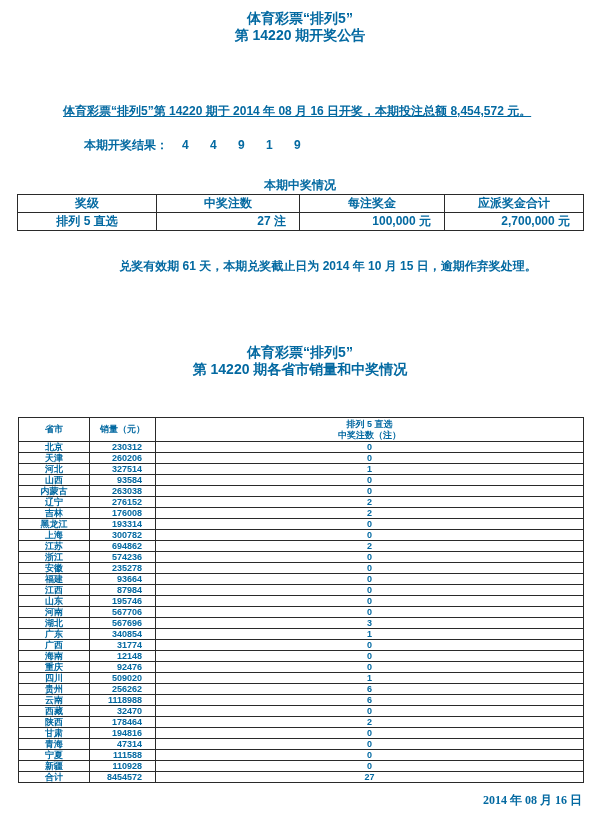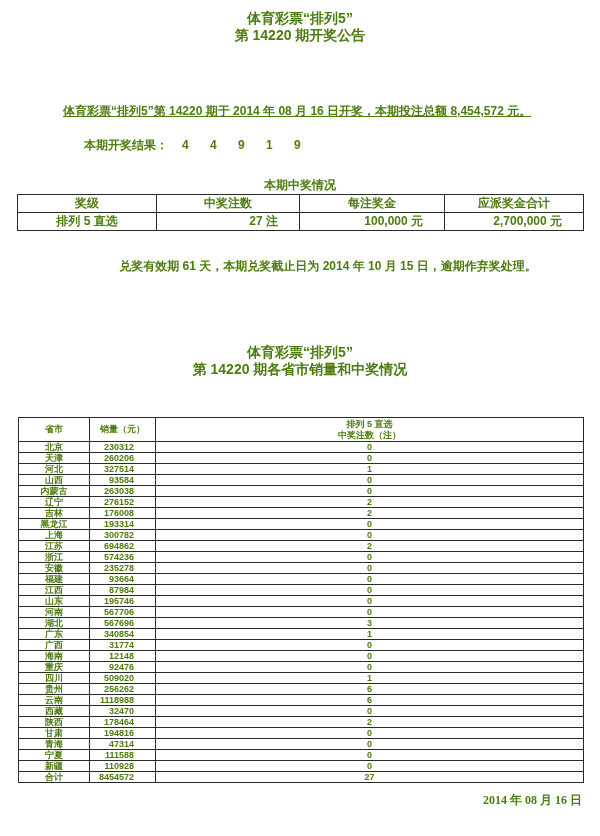--- a/index.html
+++ b/index.html
@@ -1,19 +1,19 @@
 <!DOCTYPE html>
 <html><head>
 <meta charset="utf-8">
 <style>
   html,body{margin:0;padding:0;background:#fff;}
   .page{
     position:relative;width:600px;height:836px;background:#ffffff;
     font-family:"Liberation Sans","DejaVu Sans",sans-serif;
-    font-weight:bold;color:#4d7c0f;overflow:hidden;
+    font-weight:bold;color:#0369a1;overflow:hidden;
   }
   .title-block{position:absolute;left:0;width:600px;text-align:center;
     font-size:14px;line-height:17px;}
   .tb1{top:10px;}
   .tb2{top:344px;}
   .intro{position:absolute;left:63px;top:104px;width:525px;
     font-size:12px;line-height:15px;text-decoration:underline;}
   .result-line{position:absolute;left:84px;top:137px;font-size:12px;}
   .result-nums{margin-left:14px;letter-spacing:9px;}
   .caption{position:absolute;left:0;top:177px;width:600px;text-align:center;
@@ -24,21 +24,21 @@
     font-size:12px;}
   .prize-table th{height:16px;text-align:center;font-weight:bold;}
   .prize-table td{height:16px;}
   .prov-table{position:absolute;left:18px;top:417px;width:565px;
     font-size:9px;}
   .prov-table th{font-weight:bold;text-align:center;height:11px;line-height:11px;}
   .prov-table .hdr th{height:23px;}
   .hdr-two-line div{line-height:11px;}
   .prov-table td{height:10px;line-height:10px;}
   .c-center{text-align:center;}
-  .c-right{text-align:right;padding-right:21px;}
+  .c-right{text-align:right;padding-right:13px;}
   .note{position:absolute;left:63px;top:258px;width:530px;font-size:12px;text-align:center;}
   .footer-date{position:absolute;right:18px;top:792px;font-size:12px;
     text-align:right;font-family:Liberation Serif, serif;}
 </style>
 </head>
 <body>
 
 <div class="page">
 
   <div class="title-block tb1">

